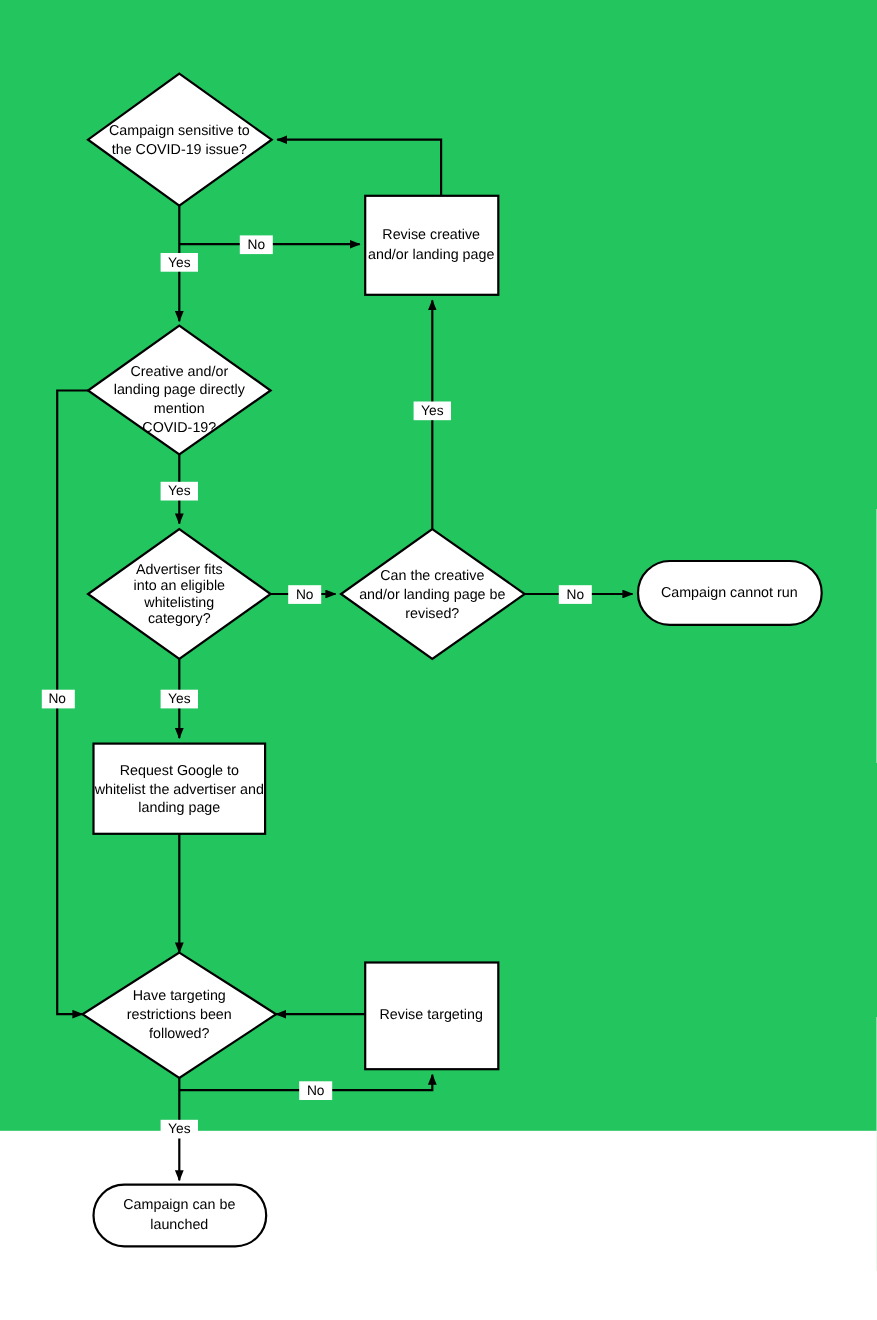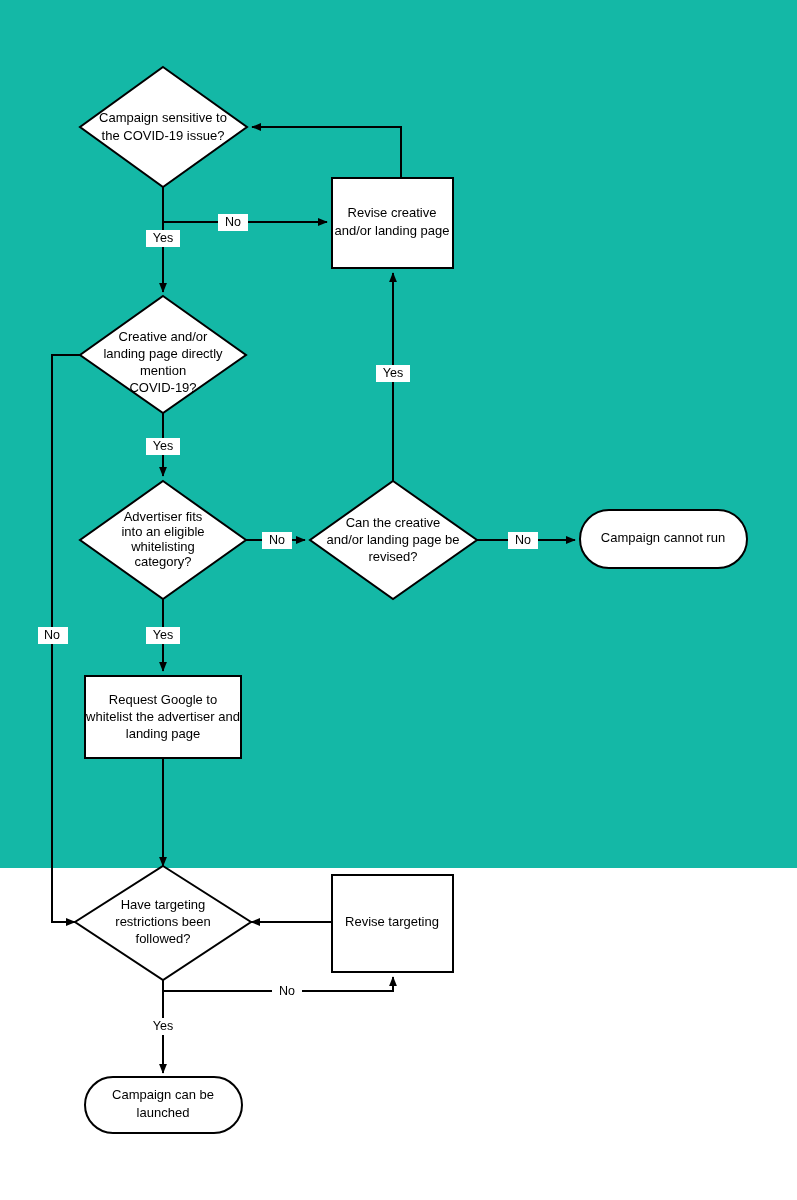--- a/index.html
+++ b/index.html
@@ -9,22 +9,22 @@
   }
   body {
     width: 797px;
     height: 1200px;
     font-family: "Liberation Sans", sans-serif;
     overflow: hidden;
   }
   #flowchart-root {
     position: relative;
     width: 797px;
-    height: 868px;
-    background: #14b8a6;
+    height: 1028px;
+    background: #22c55e;
     text-align: center;
   }
   svg.flow-canvas {
     position: absolute;
     top: 0;
     left: 0;
     width: 797px;
     height: 1200px;
     display: block;
   }

